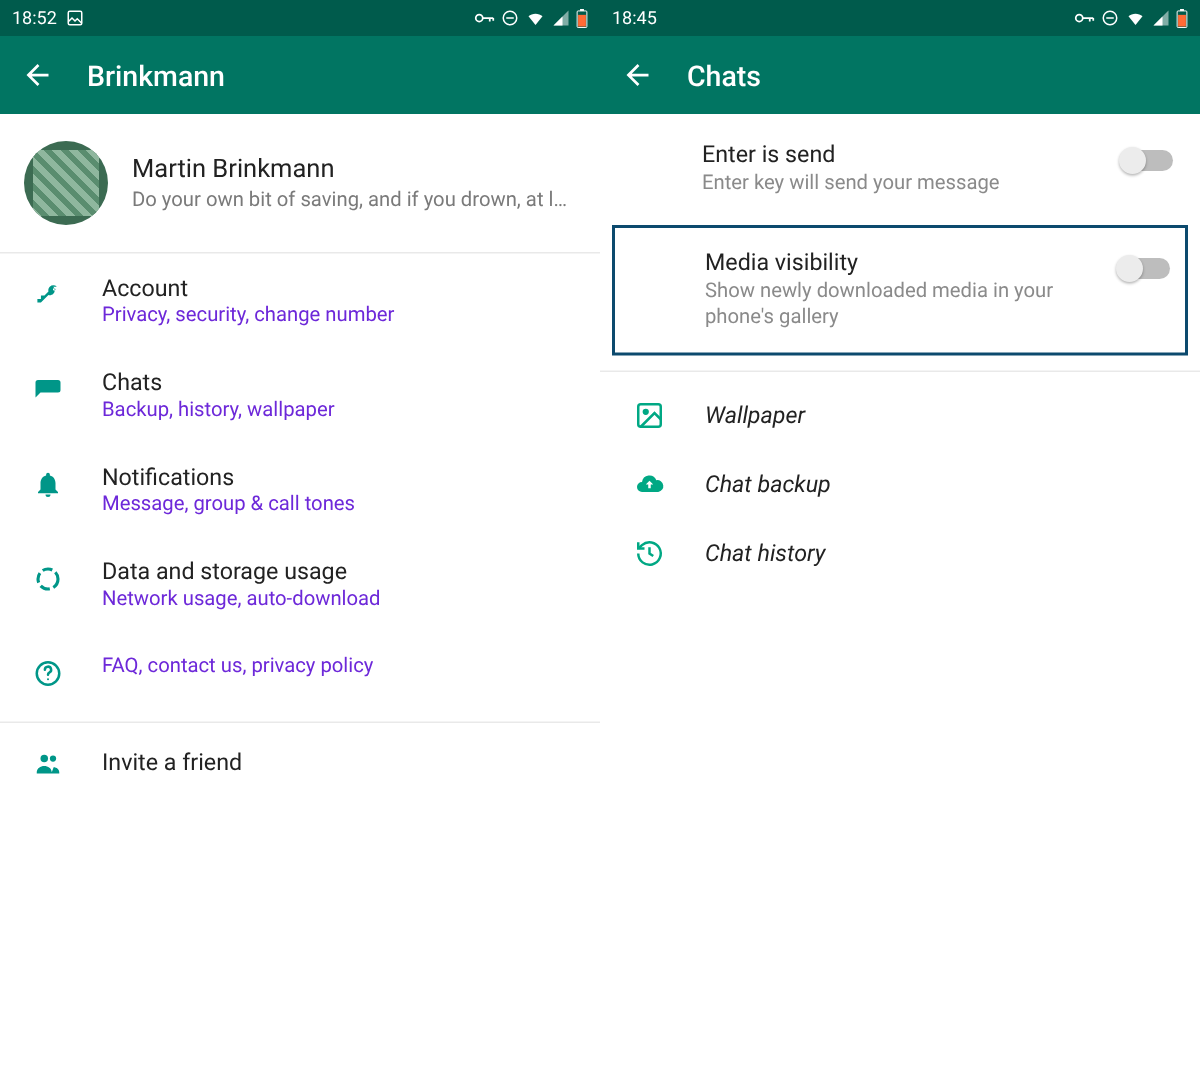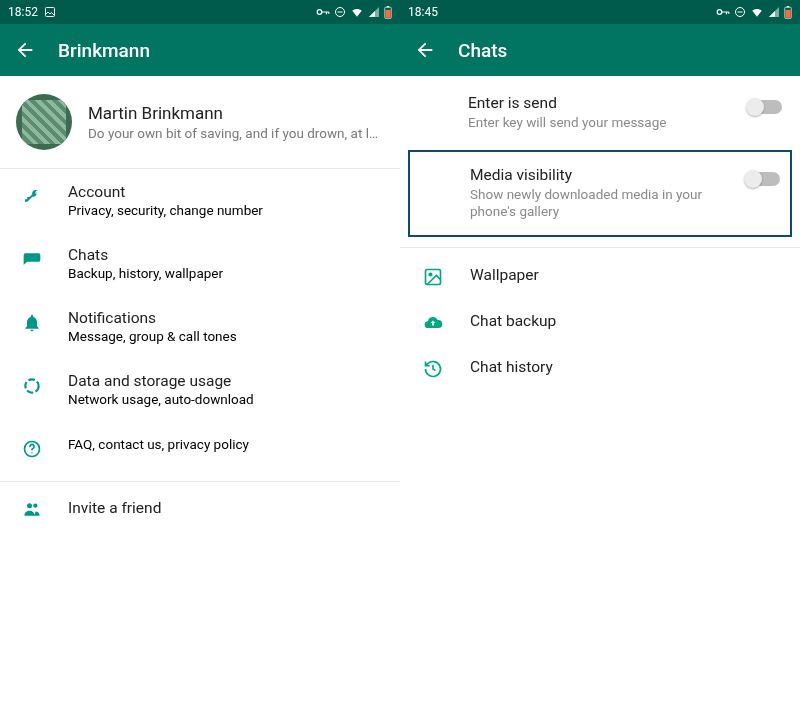--- a/index.html
+++ b/index.html
@@ -77,21 +77,21 @@
   .list-item.compact { padding-top:13px; padding-bottom:13px; align-items:center;}
   .list-icon {
     width:24px; height:24px;
     display:flex; align-items:center; justify-content:center;
     color:#009688;
     margin-top:2px;
     flex-shrink:0;
   }
   .list-text { flex:1; min-width:0; }
   .list-title { font-size:15.5px; color:#222; }
-  .list-sub { font-size:13.5px; color:#000000; margin-top:1px; }
+  .list-sub { font-size:13.5px; color:#6d28d9; margin-top:1px; }
   .setting-row {
     display:flex;
     align-items:flex-start;
     padding: 12px 18px 12px 68px;
     gap:10px;
   }
   .setting-row .setting-text { flex:1; }
   .setting-title { font-size:15.5px; color:#222; }
   .setting-sub { font-size:13.5px; color:#8a8a8a; margin-top:2px; line-height:1.3; }
   .toggle {
@@ -109,22 +109,24 @@
     background:#ececec;
     border-radius:50%;
     top:-2px; left:-2px;
     box-shadow:0 1px 2px rgba(0,0,0,0.3);
   }
   .highlight {
     border:2px solid #0c4a6e;
   }
   .chats-icon-row {
     display:flex;
+    align-items:center;
     padding: 12px 18px 12px 22px;
     gap: 26px;
+    font-style: italic;
   }
   .chats-icon-row .il { width:22px; height:22px; display:flex; align-items:center; justify-content:center; color:#00a884;}
   .chats-icon-row .it { font-size:15.5px; color:#222; }
 </style>
 </head>
 <body>
 
 <div class="screen">
   <div class="statusbar">
     <div class="sb-left">

